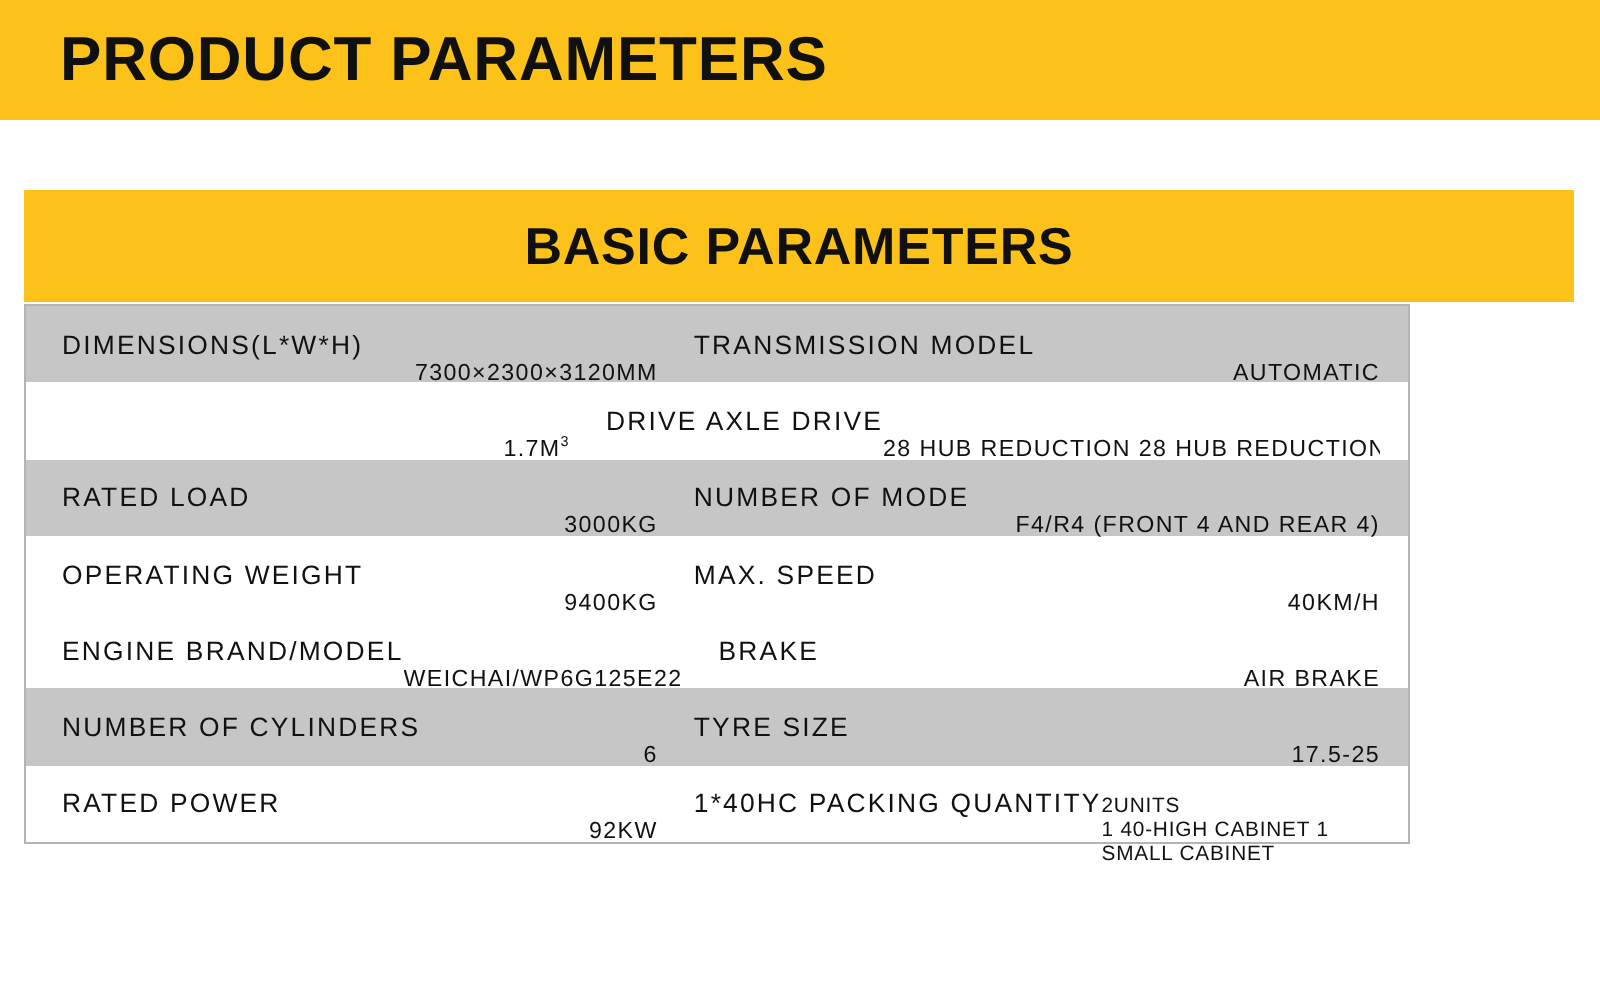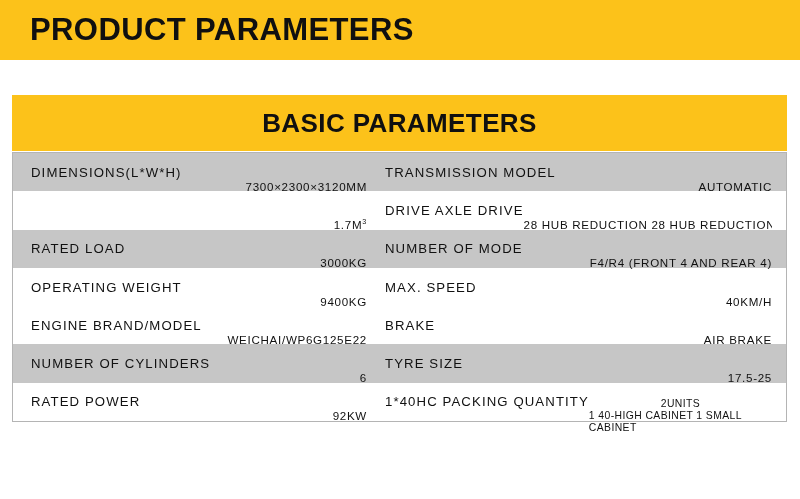--- a/index.html
+++ b/index.html
@@ -61,21 +61,21 @@
     letter-spacing: 0.4px;
     white-space: nowrap;
     font-family: "Liberation Sans", sans-serif;
   }
 
   
   .param-table {
     position: absolute;
     left: 12px;
     top: 152px;
-    width: 775px;
+    width: 693px;
     border: 1px solid #b4b4b4;
     box-sizing: border-box;
     background: #ffffff;
   }
   .param-row {
     display: flex;
     align-items: stretch;
     height: 38.3px;
     box-sizing: border-box;
   }
@@ -119,21 +119,21 @@
     margin-top: 28px;
   }
   .cell-value.two-line {
     line-height: 1.18;
     white-space: normal;
     font-size: 10.4px;
     letter-spacing: 0.4px;
   }
   .cell-value .line-top {
     display: block;
-    text-align: center;
+    text-align: left;
   }
   .cell-value .line-bottom {
     display: block;
     text-align: left;
   }
   sup {
     font-size: 0.62em;
     vertical-align: super;
     line-height: 0;
   }

